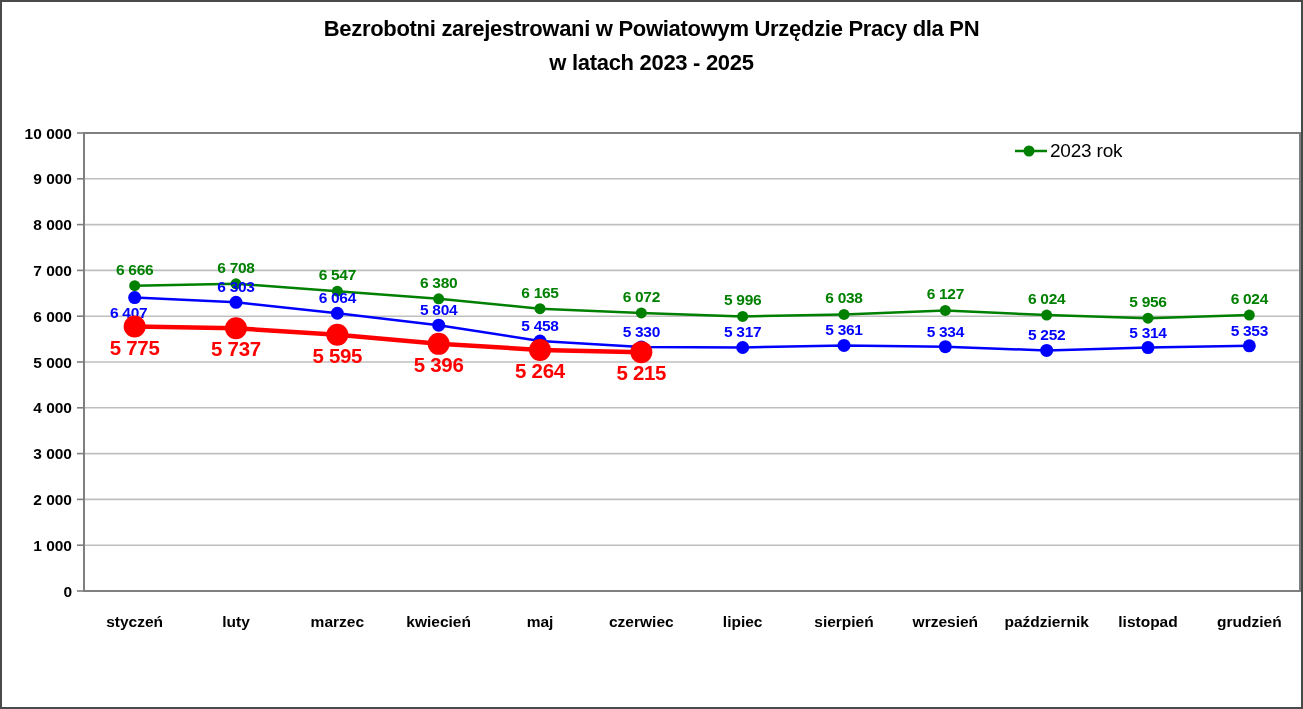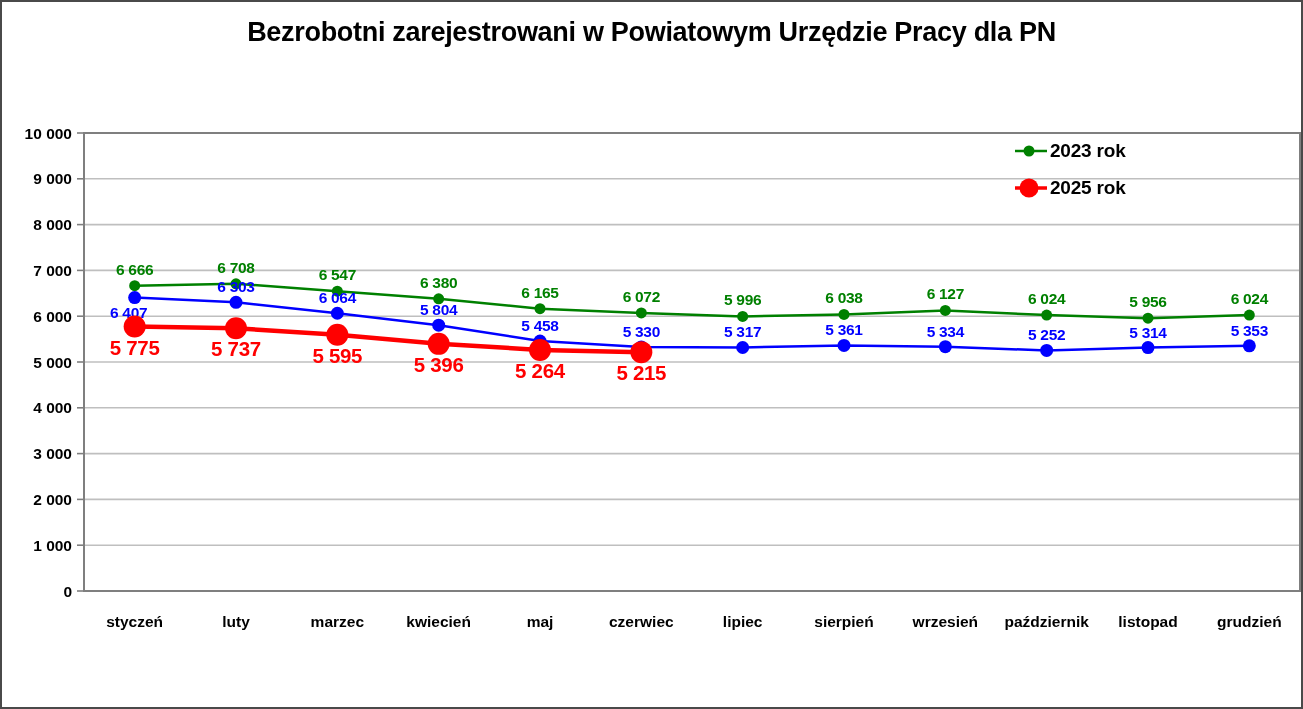--- a/index.html
+++ b/index.html
@@ -8,46 +8,47 @@
     width:1303px;height:709px;
     box-sizing:border-box;
     background:#ffffff;
     border:2px solid #4a4a4a;
     font-family:"Liberation Sans", sans-serif;
     overflow:hidden;
   }
   .chart-title{
     position:absolute;top:10px;left:0;width:100%;
     text-align:center;
-    font-size:27px;font-weight:700;color:#000000;
+    font-size:22px;font-weight:700;color:#000000;
     line-height:1.55;
     letter-spacing:-0.3px;
   }
   svg.plot{position:absolute;left:0;top:0;}
   .legend{
     position:absolute;left:1012px;top:130px;
     display:flex;flex-direction:column;
   }
   .legend-row{
     display:flex;align-items:center;
     height:37.5px;
   }
   .legend-label{
-    font-size:19px;font-weight:700;color:#000000;
+    font-size:19px;font-weight:400;color:#000000;
     margin-left:2px;white-space:nowrap;
     letter-spacing:-0.2px;
   }
 </style>
 </head>
 <body>
 
 <div class="chart-frame">
 
   <div class="chart-title">
     <div>Bezrobotni zarejestrowani w Powiatowym Urzędzie Pracy dla PN</div>
+    <div>w latach 2023 - 2025</div>
   </div>
 
   <svg class="plot" id="plot-svg" width="1303" height="709" viewBox="0 0 1303 709">
       <line x1="75" y1="589" x2="82" y2="589" stroke="#7f7f7f" stroke-width="1.6"></line>
       <text x="70" y="594.5" font-family="&quot;Liberation Sans&quot;, sans-serif" font-weight="700" text-anchor="end" font-size="15.5" fill="#000000">0</text>
       <line x1="82" y1="543.2" x2="1298" y2="543.2" stroke="#bfbfbf" stroke-width="1.6"></line>
       <line x1="75" y1="543.2" x2="82" y2="543.2" stroke="#7f7f7f" stroke-width="1.6"></line>
       <text x="70" y="548.7" font-family="&quot;Liberation Sans&quot;, sans-serif" font-weight="700" text-anchor="end" font-size="15.5" fill="#000000">1&nbsp;000</text>
       <line x1="82" y1="497.4" x2="1298" y2="497.4" stroke="#bfbfbf" stroke-width="1.6"></line>
       <line x1="75" y1="497.4" x2="82" y2="497.4" stroke="#7f7f7f" stroke-width="1.6"></line>
@@ -154,22 +155,15 @@
     </svg>
 
   <div class="legend">
     <div class="legend-row">
       <svg width="34" height="24">
         <line x1="1" y1="12" x2="33" y2="12" stroke="#008000" stroke-width="2.5"></line>
         <circle cx="15" cy="12" r="5.5" fill="#008000"></circle>
       </svg>
       <span class="legend-label">2023 rok</span>
     </div>
-    <div class="legend-row">
-      <svg width="34" height="24">
-        <line x1="1" y1="12" x2="33" y2="12" stroke="#ff0000" stroke-width="3.5"></line>
-        <circle cx="15" cy="12" r="9.5" fill="#ff0000"></circle>
-      </svg>
-      <span class="legend-label">2025 rok</span>
-    </div>
   </div>
 
 </div>
 
 </body></html>

